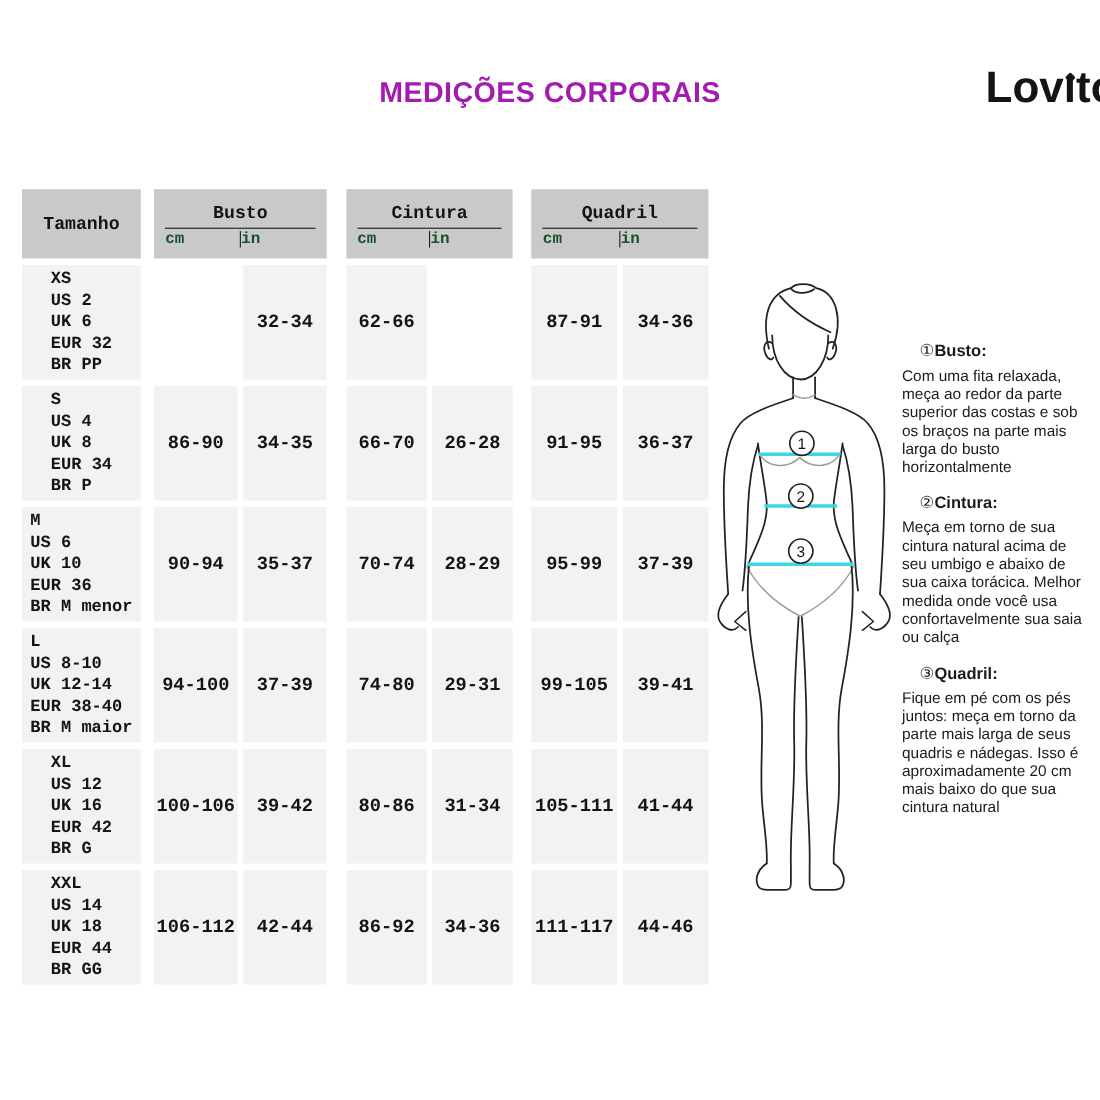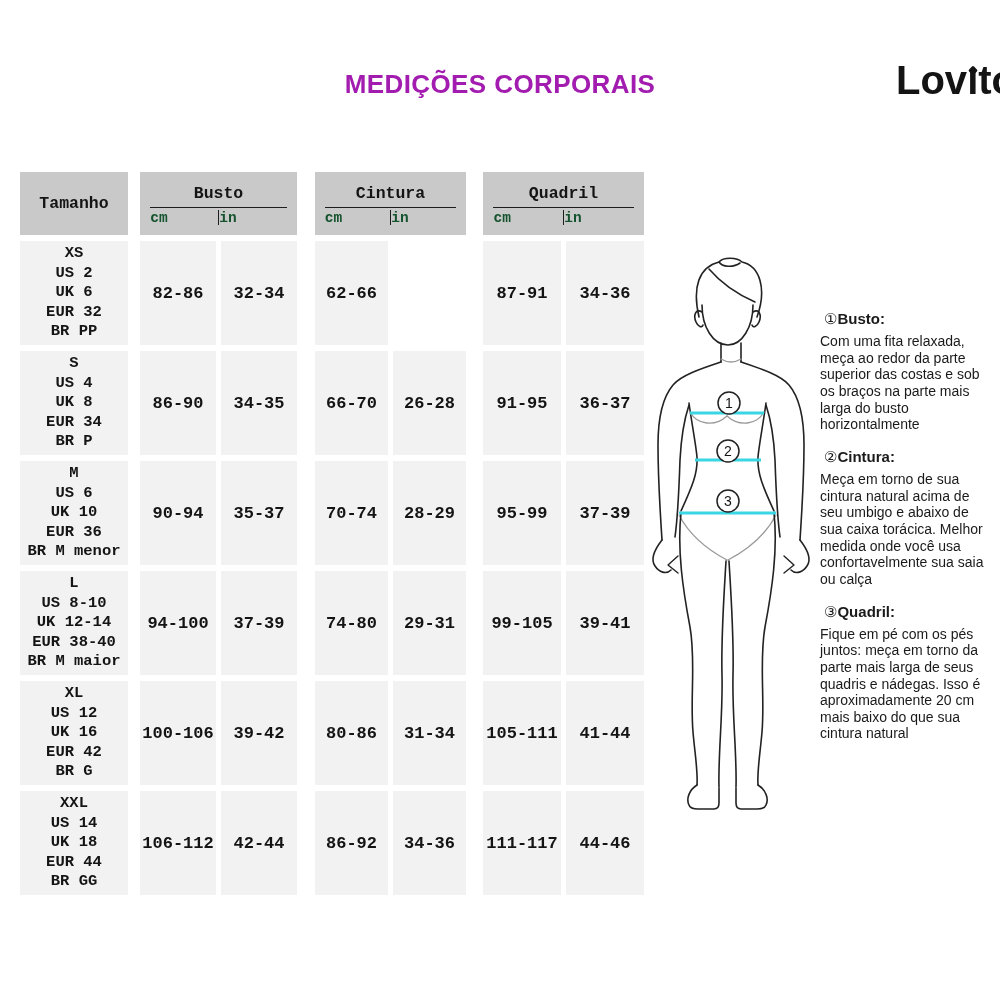--- a/index.html
+++ b/index.html
@@ -44,32 +44,32 @@
   .group-title{font-weight:bold;font-size:16.5px;line-height:1.15;color:#141414;}
   .group-rule{width:87%;height:0;border-top:1.6px solid #1d1d1d;margin:3px 0 2px;}
   .units{display:flex;width:87%;align-items:center;}
   .units .u{flex:1;text-align:left;font-size:14.5px;font-weight:bold;color:#14532d;}
   .units .vd{width:1.5px;height:15px;background:#1d1d1d;}
 
   .cell{
     background:#f2f2f2;display:flex;align-items:center;justify-content:center;
     font-weight:bold;font-size:17px;color:#141414;
   }
-  .size-cell{font-size:15.5px;line-height:1.26;text-align:center;white-space:pre-line;}
+  .size-cell{font-size:15.5px;line-height:1.26;white-space:pre-line;}
   .c1{grid-column:1}.c2{grid-column:3}.c3{grid-column:5}.c4{grid-column:7}
   .c5{grid-column:9}.c6{grid-column:11}.c7{grid-column:13}
   .r1{grid-row:2}.r2{grid-row:3}.r3{grid-row:4}.r4{grid-row:5}.r5{grid-row:6}.r6{grid-row:7}
 
   
   .figure-wrap{position:absolute;left:645px;top:255px;width:175px;height:560px;}
   .figure-wrap svg{display:block;}
 
   
   .guide{position:absolute;left:820px;top:310px;width:172px;color:#1a1a1a;}
-  .guide-heading{font-size:15px;font-weight:bold;margin:0 4px 5px;}
+  .guide-heading{font-size:15px;font-weight:bold;margin:0 16px 5px;}
   .guide-heading .marker{font-weight:400;}
   .guide p{margin:0 0 15px;font-size:14px;line-height:1.19;}
 </style>
 </head>
 <body>
 
 <div class="page-title">MEDIÇÕES CORPORAIS</div>
 
 <div class="brand-logo">
   <span>Lov</span>
@@ -109,21 +109,20 @@
       <span class="vd"></span>
       <span class="u">in</span>
     </div>
   </div>
 
   <div class="cell size-cell r1 c1">XS
 US 2
 UK 6
 EUR 32
 BR PP</div>
-  <div class="cell r1 c2">82-86</div>
   <div class="cell r1 c3">32-34</div>
   <div class="cell r1 c4">62-66</div>
   <div class="cell r1 c6">87-91</div>
   <div class="cell r1 c7">34-36</div>
 
   <div class="cell size-cell r2 c1">S
 US 4
 UK 8
 EUR 34
 BR P</div>

